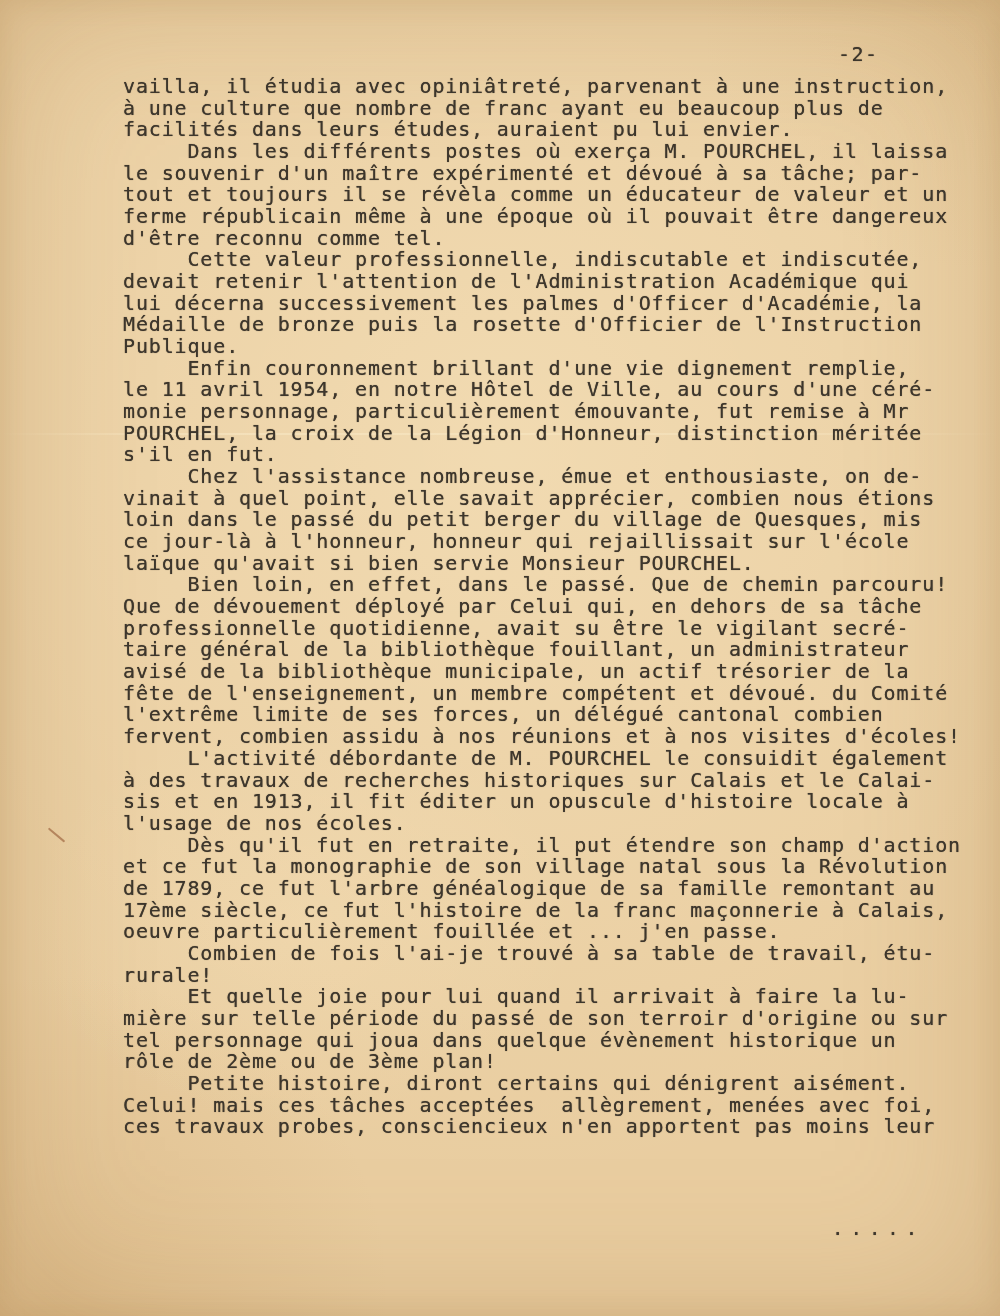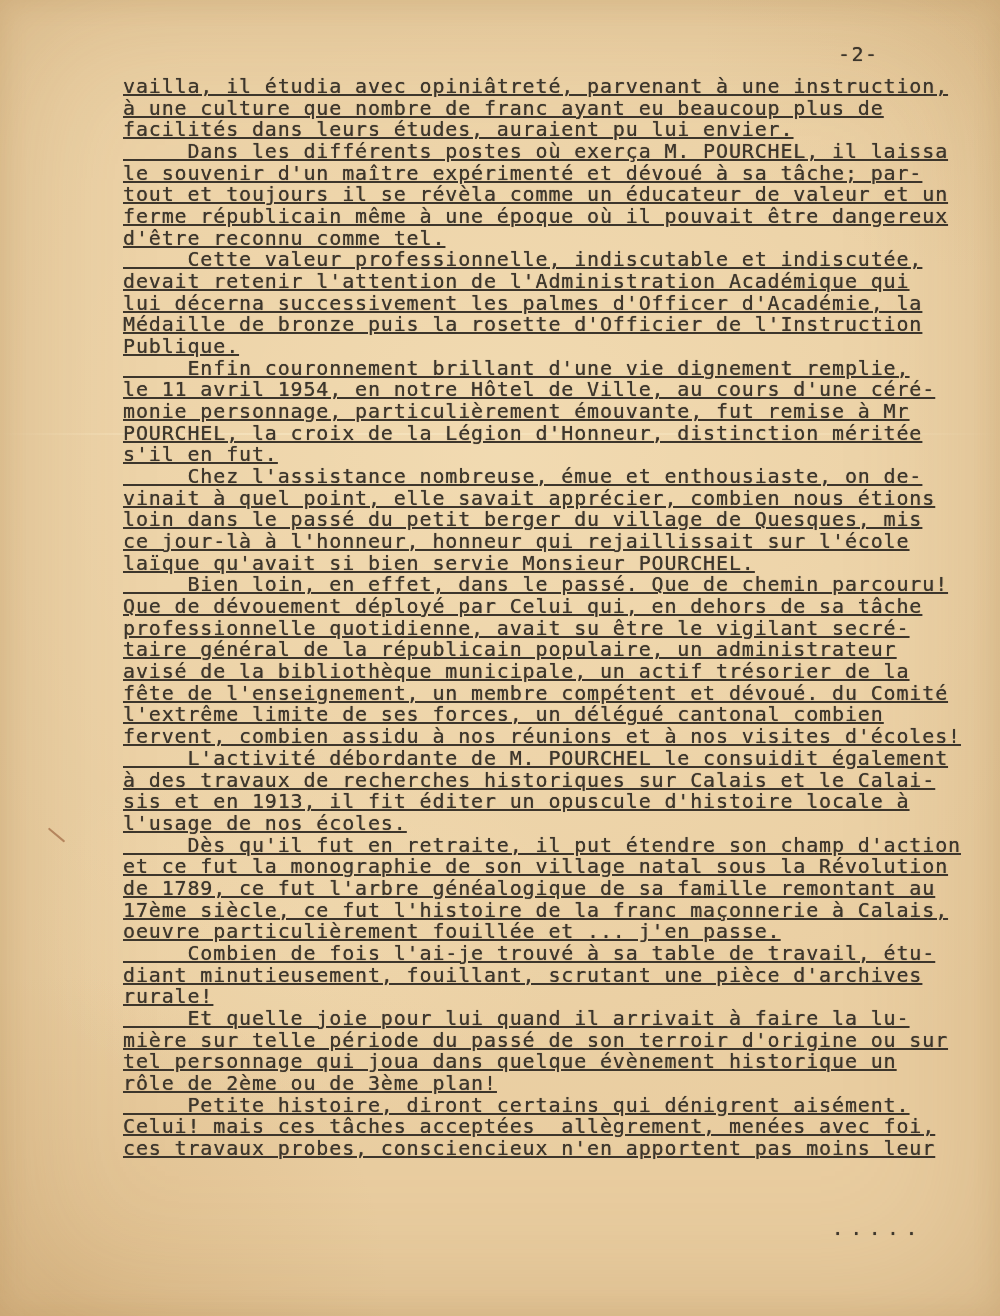--- a/index.html
+++ b/index.html
@@ -35,21 +35,20 @@
     text-shadow: 0 0 0.8px rgba(61,54,44,0.85);
   }
   .text-block {
     position: absolute;
     left: 123px;
     top: 76px;
     font-size: 20px;
     line-height: 21.68px;
     letter-spacing: 0.85px;
     text-shadow: 0 0 0.8px rgba(61,54,44,0.85);
-    text-decoration: underline;
   }
   .line {
     white-space: pre;
     height: 21.68px;
   }
   .continuation {
     position: absolute;
     left: 832px;
     top: 1217px;
     font-size: 19px;
@@ -103,36 +102,35 @@
         <div class="line">POURCHEL, la croix de la Légion d'Honneur, distinction méritée</div>
         <div class="line">s'il en fut.</div>
         <div class="line">     Chez l'assistance nombreuse, émue et enthousiaste, on de-</div>
         <div class="line">vinait à quel point, elle savait apprécier, combien nous étions</div>
         <div class="line">loin dans le passé du petit berger du village de Quesques, mis</div>
         <div class="line">ce jour-là à l'honneur, honneur qui rejaillissait sur l'école</div>
         <div class="line">laïque qu'avait si bien servie Monsieur POURCHEL.</div>
         <div class="line">     Bien loin, en effet, dans le passé. Que de chemin parcouru!</div>
         <div class="line">Que de dévouement déployé par Celui qui, en dehors de sa tâche</div>
         <div class="line">professionnelle quotidienne, avait su être le vigilant secré-</div>
-        <div class="line">taire général de la républicain populaire, un administrateur</div>
+        <div class="line">taire général de la bibliothèque fouillant, un administrateur</div>
         <div class="line">avisé de la bibliothèque municipale, un actif trésorier de la</div>
         <div class="line">fête de l'enseignement, un membre compétent et dévoué. du Comité</div>
         <div class="line">l'extrême limite de ses forces, un délégué cantonal combien</div>
         <div class="line">fervent, combien assidu à nos réunions et à nos visites d'écoles!</div>
         <div class="line">     L'activité débordante de M. POURCHEL le consuidit également</div>
         <div class="line">à des travaux de recherches historiques sur Calais et le Calai-</div>
         <div class="line">sis et en 1913, il fit éditer un opuscule d'histoire locale à</div>
         <div class="line">l'usage de nos écoles.</div>
         <div class="line">     Dès qu'il fut en retraite, il put étendre son champ d'action</div>
         <div class="line">et ce fut la monographie de son village natal sous la Révolution</div>
         <div class="line">de 1789, ce fut l'arbre généalogique de sa famille remontant au</div>
         <div class="line">17ème siècle, ce fut l'histoire de la franc maçonnerie à Calais,</div>
         <div class="line">oeuvre particulièrement fouillée et ... j'en passe.</div>
         <div class="line">     Combien de fois l'ai-je trouvé à sa table de travail, étu-</div>
-        <div class="line">diant minutieusement, fouillant, scrutant une pièce d'archives</div>
         <div class="line">rurale!</div>
         <div class="line">     Et quelle joie pour lui quand il arrivait à faire la lu-</div>
         <div class="line">mière sur telle période du passé de son terroir d'origine ou sur</div>
         <div class="line">tel personnage qui joua dans quelque évènement historique un</div>
         <div class="line">rôle de 2ème ou de 3ème plan!</div>
         <div class="line">     Petite histoire, diront certains qui dénigrent aisément.</div>
         <div class="line">Celui! mais ces tâches acceptées  allègrement, menées avec foi,</div>
         <div class="line">ces travaux probes, consciencieux n'en apportent pas moins leur</div>
       </div>
   </div>

